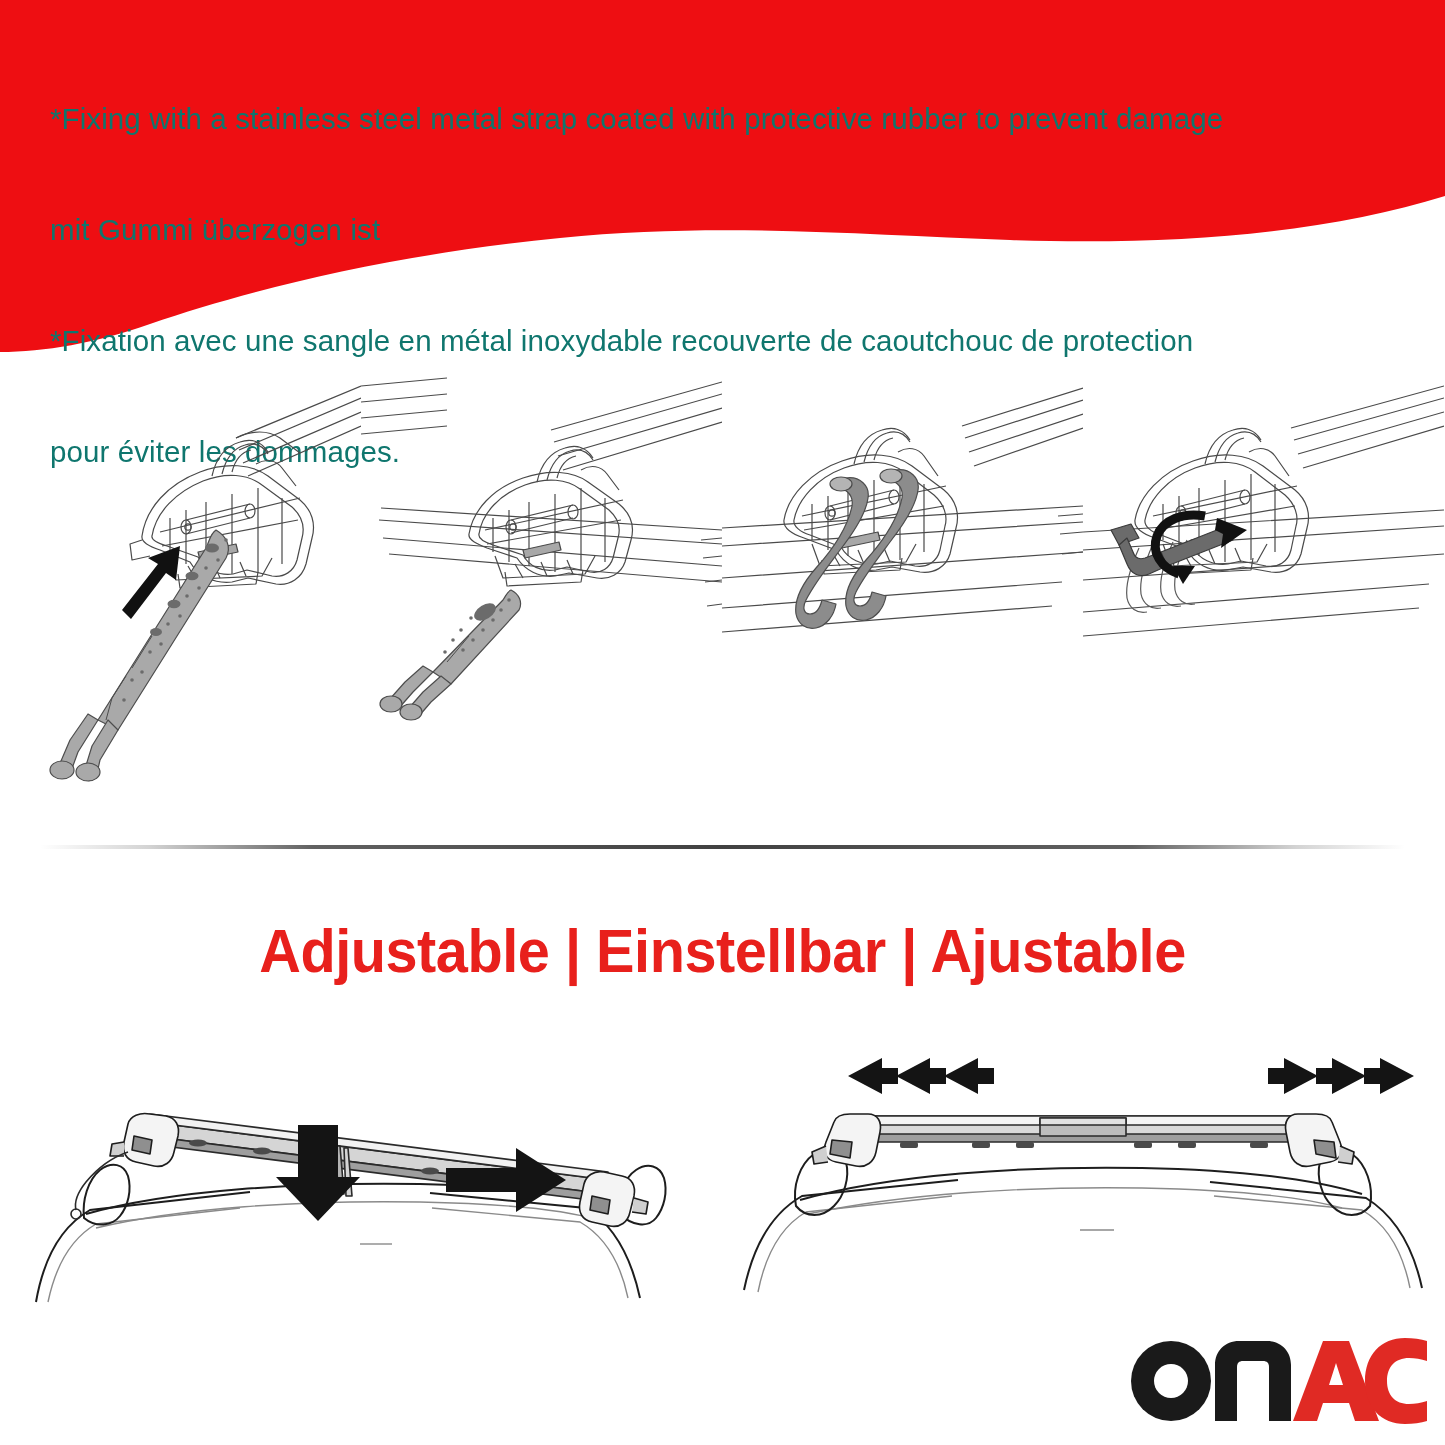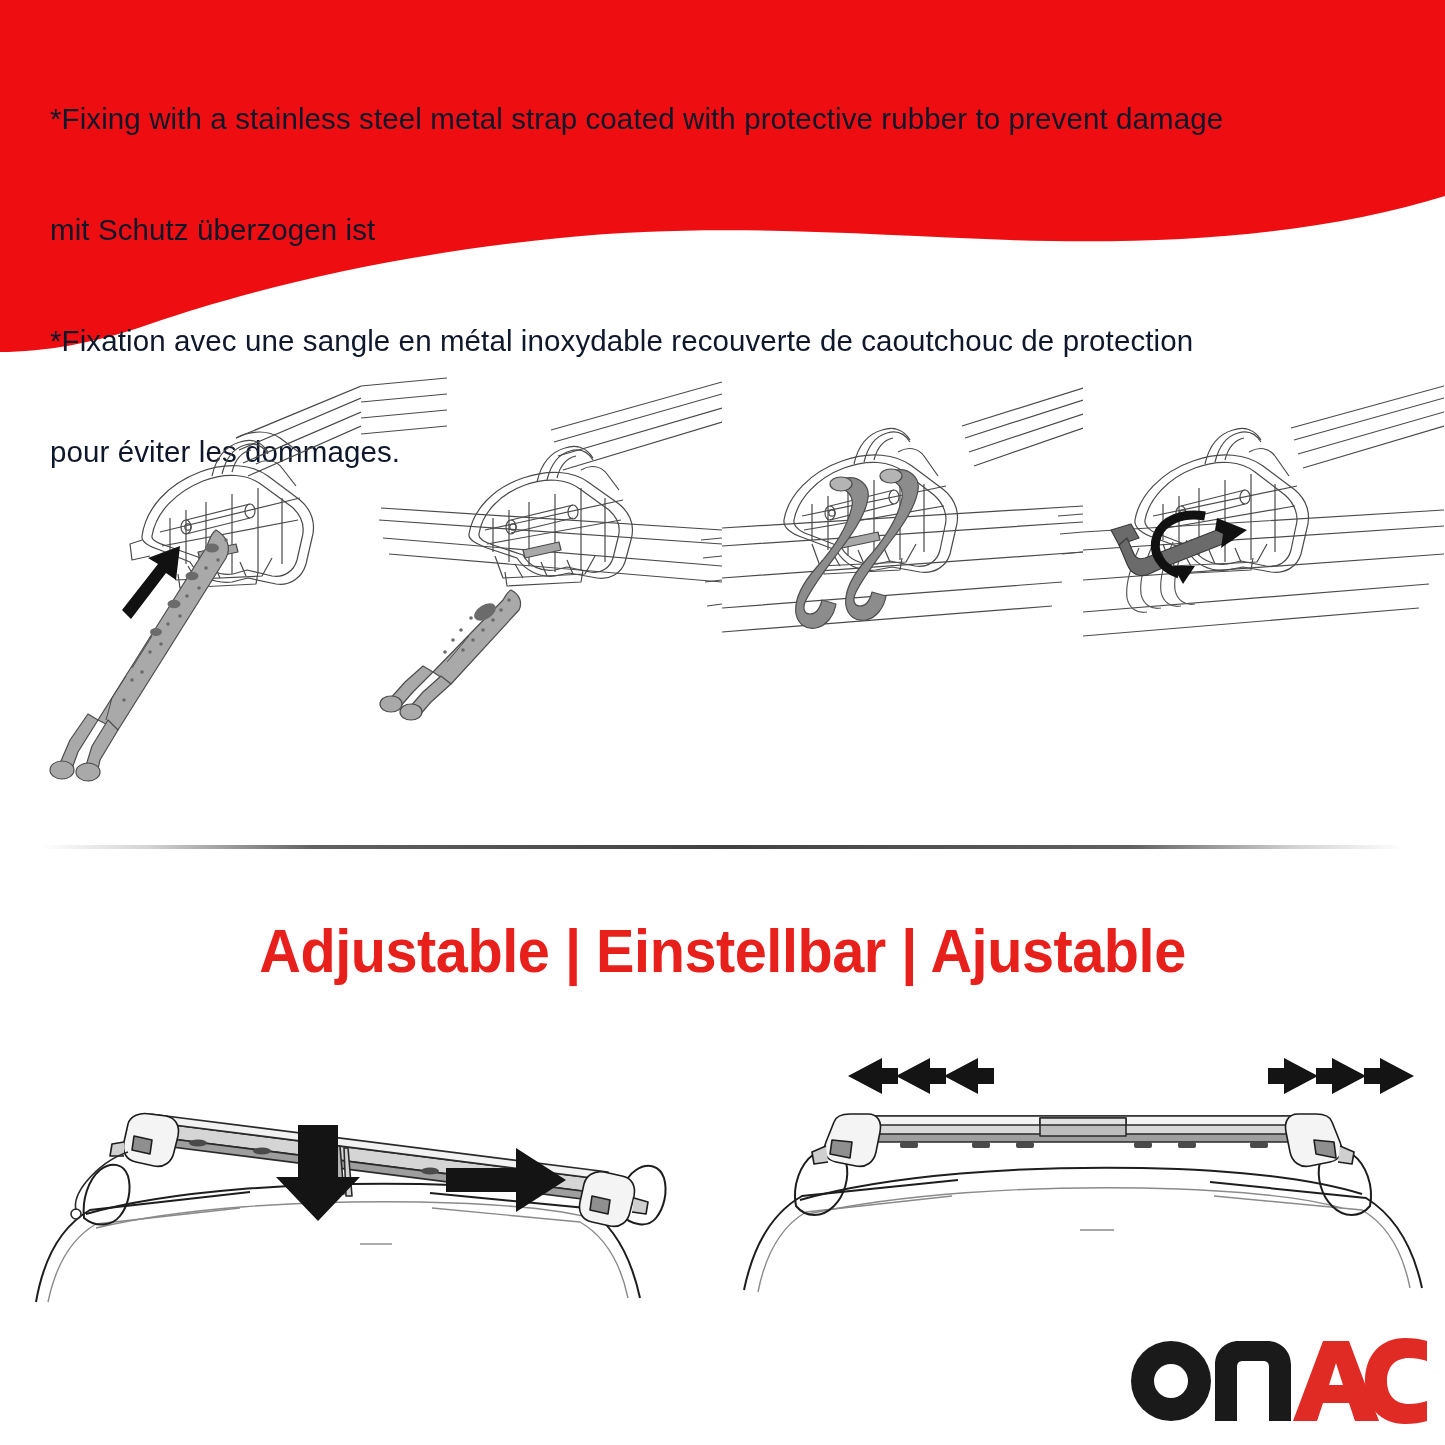--- a/index.html
+++ b/index.html
@@ -10,21 +10,21 @@
     overflow:hidden;
     position:relative;
   }
   .page{position:relative;width:1445px;height:1445px;background:#fff;overflow:hidden;}
 
   
   .banner{position:absolute;left:0;top:0;width:1445px;height:370px;}
   .banner svg{position:absolute;left:0;top:0;}
   .banner-text{
     position:absolute;left:50px;top:26px;width:1375px;
-    color:#0f172a;
+    color:#0f766e;
     font-family:"Liberation Sans Narrow","Liberation Sans",sans-serif;
     font-size:29.5px;
     line-height:37px;
     font-weight:400;
     letter-spacing:.1px;
     white-space:pre-wrap;
   }
   .banner-text div{white-space:nowrap;}
 
   
@@ -77,21 +77,21 @@
   <div class="banner">
     <svg width="1445" height="370" viewBox="0 0 1445 370" xmlns="http://www.w3.org/2000/svg">
       <path d="M0,0 L1445,0 L1445,196
                C1330,232 1180,246 1010,240
                C860,235 720,222 560,238
                C400,254 260,286 150,324
                C95,343 45,352 0,352 Z" fill="#EE0E12"></path>
     </svg>
     <div class="banner-text">
       <div>*Fixing with a stainless steel metal strap coated with protective rubber to prevent damage</div>
-      <div>mit Schutz überzogen ist</div>
+      <div>mit Gummi überzogen ist</div>
       <div>*Fixation avec une sangle en métal inoxydable recouverte de caoutchouc de protection</div>
       <div>pour éviter les dommages.</div>
     </div>
   </div>
 
   <div class="steps">
 
     <div class="step">
       <svg width="361" height="450" viewBox="0 0 361 450" xmlns="http://www.w3.org/2000/svg">
         <g fill="none" stroke="#4a4a4a" stroke-width="1.2" stroke-linejoin="round">

